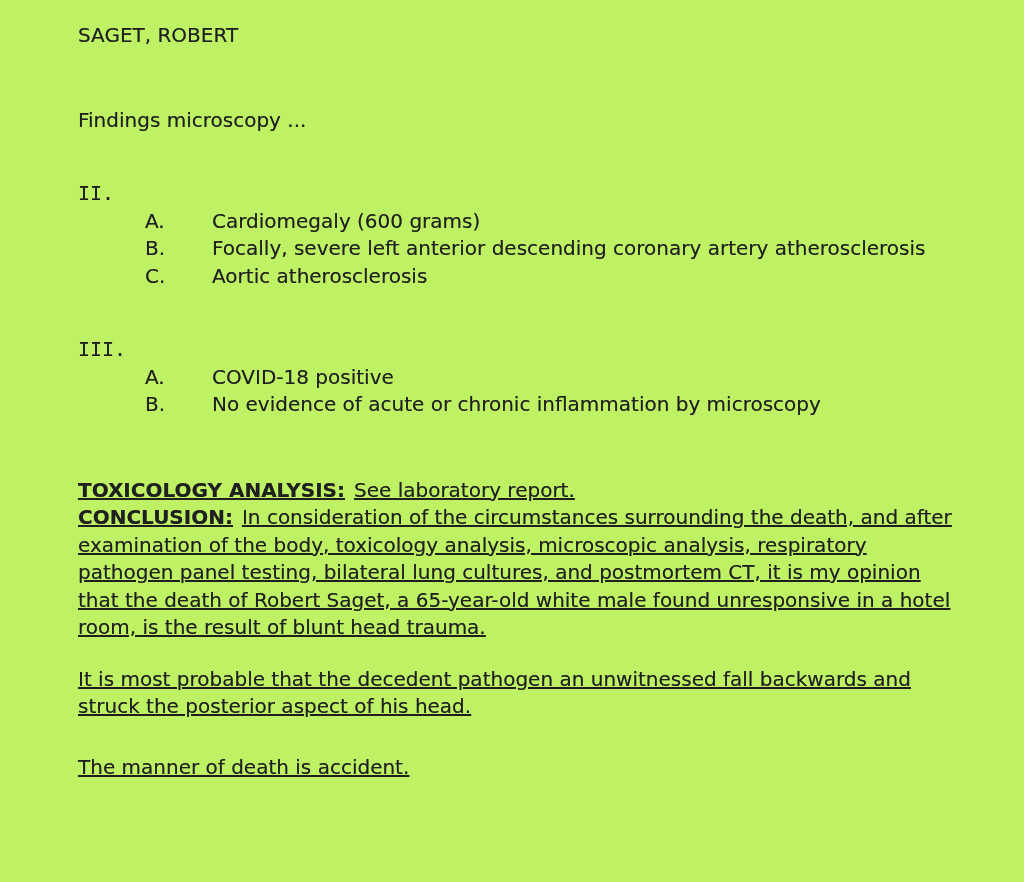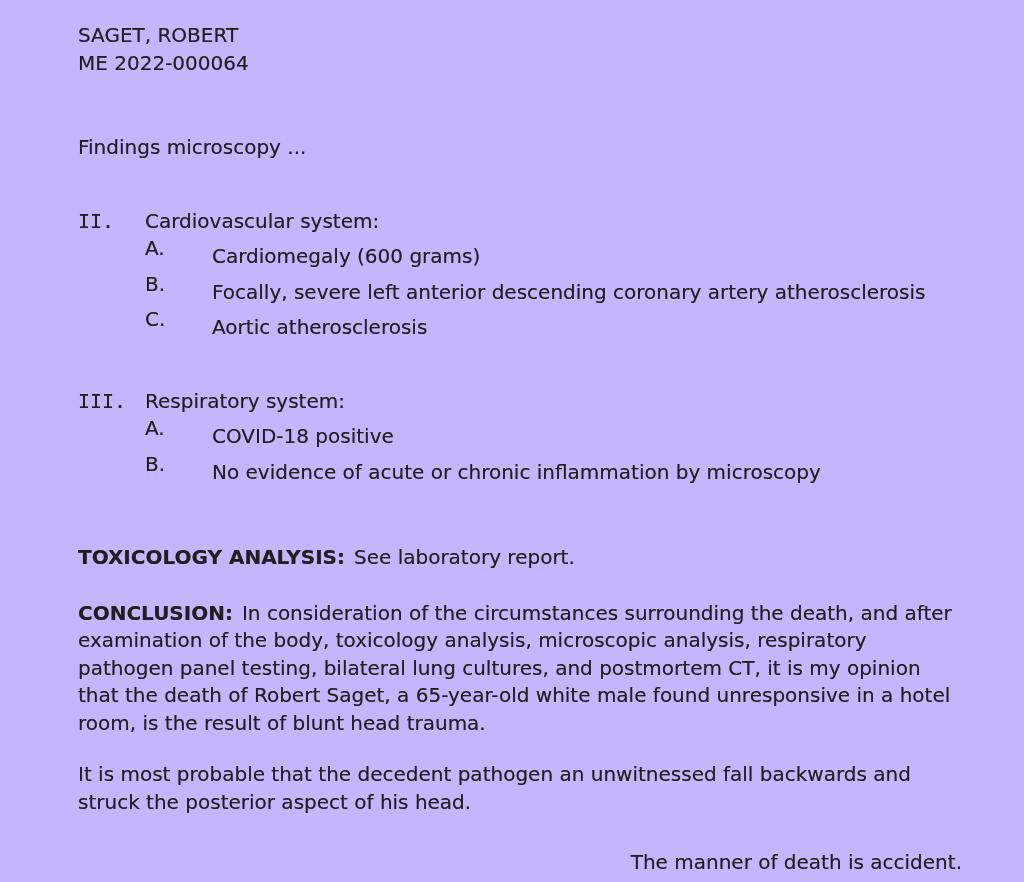--- a/index.html
+++ b/index.html
@@ -4,21 +4,21 @@
 <style>
   html, body {
     margin: 0;
     padding: 0;
     background: #ffffff;
   }
   .page {
     position: relative;
     width: 1024px;
     height: 882px;
-    background: #c4b5fd;
+    background: #bef264;
     overflow: hidden;
     font-family: "DejaVu Sans", sans-serif;
     color: #1f1f1f;
     font-size: 20px;
     line-height: 27.5px;
     text-shadow: 0 0 0.6px rgba(40,40,40,0.55);
   }
   .content {
     position: absolute;
     left: 78px;
@@ -33,68 +33,65 @@
   .section.second { margin-top: 29px; }
 
   .sec-row { display: flex; margin-top: 46px; }
   .numeral {
     width: 67px;
     flex: 0 0 67px;
     font-family: "DejaVu Sans Mono", monospace;
   }
   .item-row { display: flex; margin-left: 67px; }
   .letter { width: 67px; flex: 0 0 67px; }
-  .item-text { flex: 1; margin-top: 8px; }
+  .item-text { flex: 1; }
 
   .tox-line { margin-top: 58px; }
   .label-bold { font-weight: bold; }
   .after-label { margin-left: 9px; }
 
-  .conclusion-para { margin-top: 28px; }
+  .conclusion-para { }
   .fall-para { margin-top: 24px; }
-  .manner-line { margin-top: 33px; text-align: right; }
+  .manner-line { margin-top: 33px; }
 
-  p { margin: 0; }
+  p { margin: 0; text-decoration: underline; }
 </style>
 </head>
 <body>
 
 <div class="page">
   <div class="content">
 
     <div class="header-block">
       <div>SAGET, ROBERT</div>
-      <div>ME 2022-000064</div>
     </div>
 
     <div class="findings-line">Findings microscopy ...</div>
 
     <div class="section">
       <div class="sec-row">
         <span class="numeral">II.</span>
-        <span class="sec-title">Cardiovascular system:</span>
       </div>
       <div class="item-row">
         <span class="letter">A.</span>
         <span class="item-text">Cardiomegaly (600 grams)</span>
       </div>
       <div class="item-row">
         <span class="letter">B.</span>
         <span class="item-text">Focally, severe left anterior descending coronary artery atherosclerosis</span>
       </div>
       <div class="item-row">
         <span class="letter">C.</span>
         <span class="item-text">Aortic atherosclerosis</span>
       </div>
     </div>
 
     <div class="section second">
       <div class="sec-row">
         <span class="numeral">III.</span>
-        <span class="sec-title">Respiratory system:</span>
       </div>
       <div class="item-row">
         <span class="letter">A.</span>
         <span class="item-text">COVID-18 positive</span>
       </div>
       <div class="item-row">
         <span class="letter">B.</span>
         <span class="item-text">No evidence of acute or chronic inflammation by microscopy</span>
       </div>
     </div>

